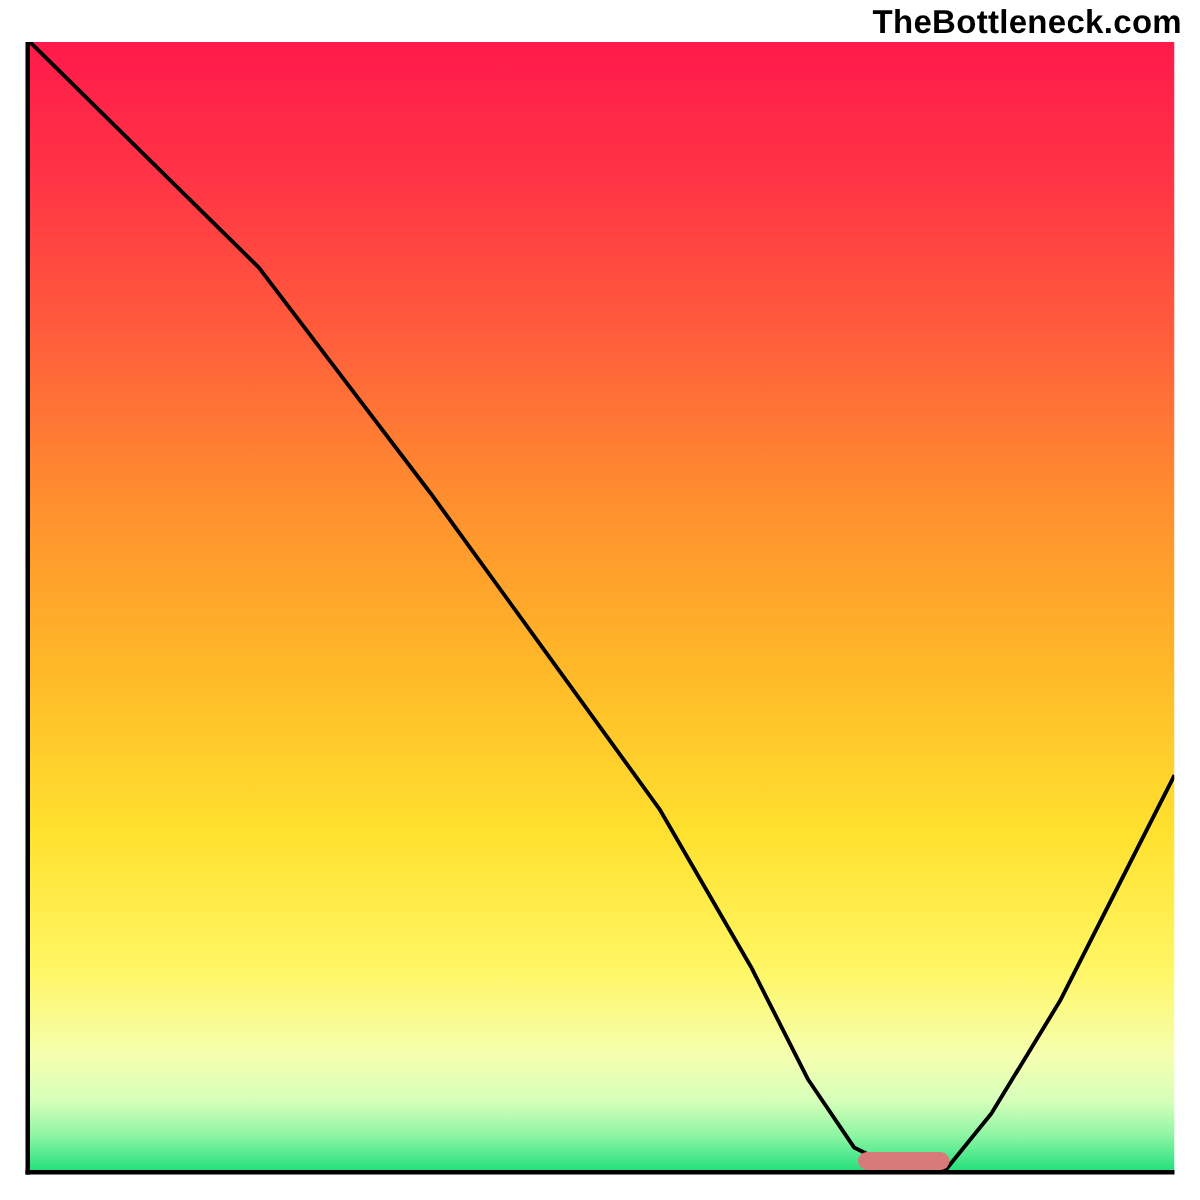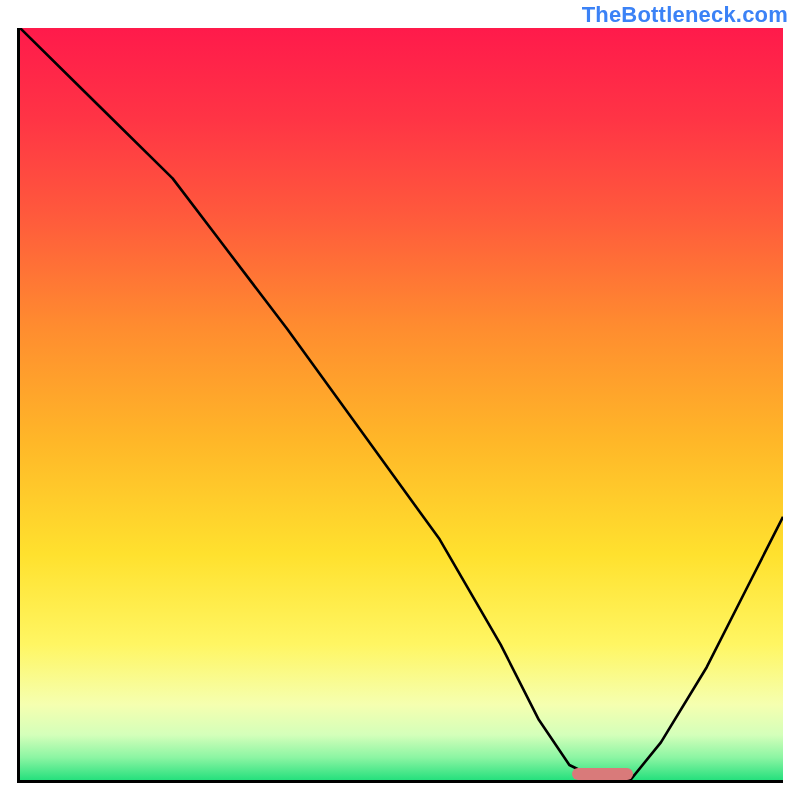--- a/index.html
+++ b/index.html
@@ -14,21 +14,21 @@
     position: relative;
     width: 800px;
     height: 800px;
   }
   .watermark {
     position: absolute;
     top: 2px;
     right: 12px;
     font-size: 22px;
     font-weight: bold;
-    color: #3b82f6;
+    color: #000000;
     letter-spacing: 0.2px;
   }
   .plot {
     position: absolute;
     left: 17px;
     top: 28px;
     width: 766px;
     height: 755px;
     box-sizing: border-box;
     border-left: 3px solid #000;

